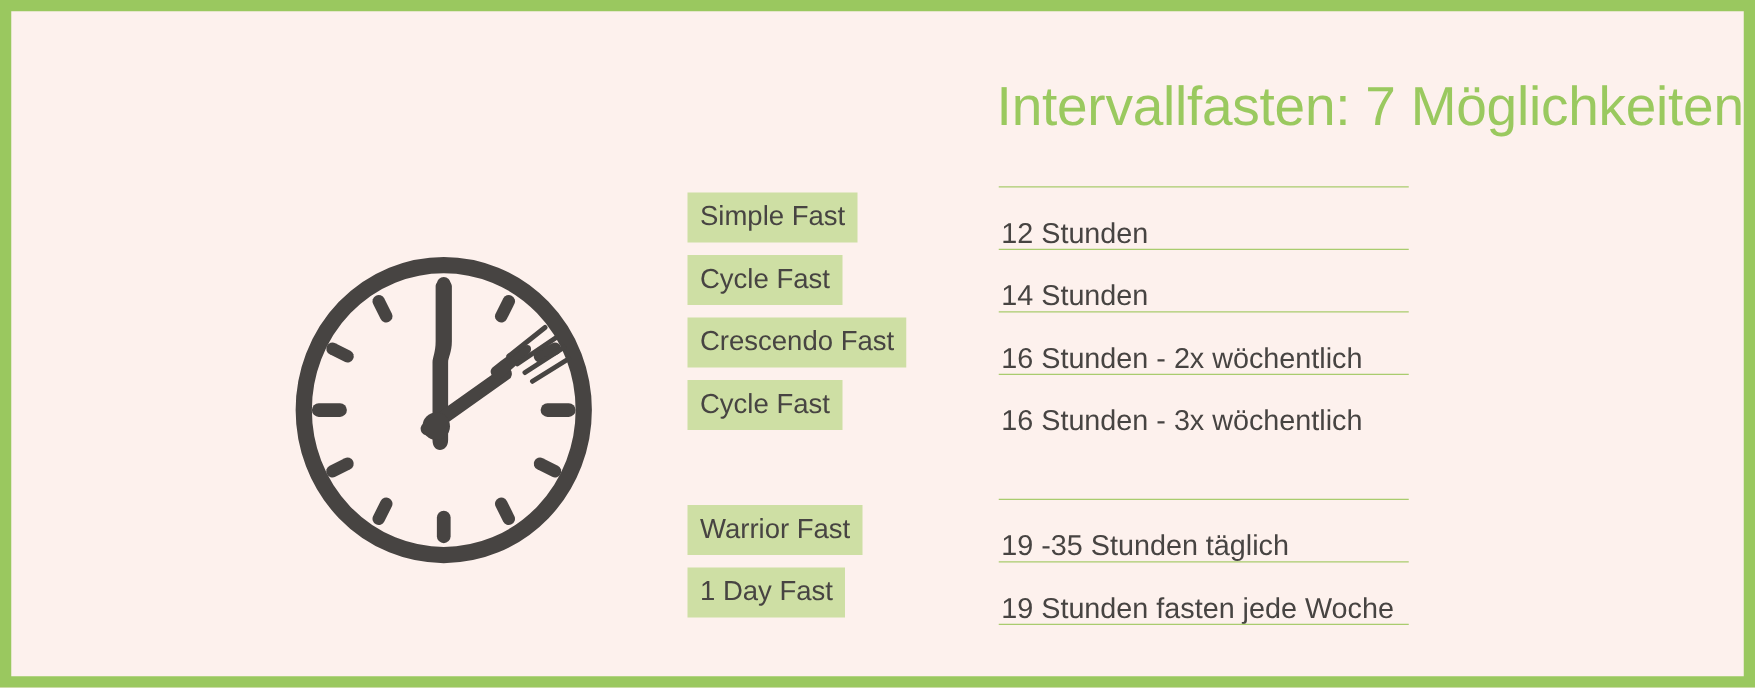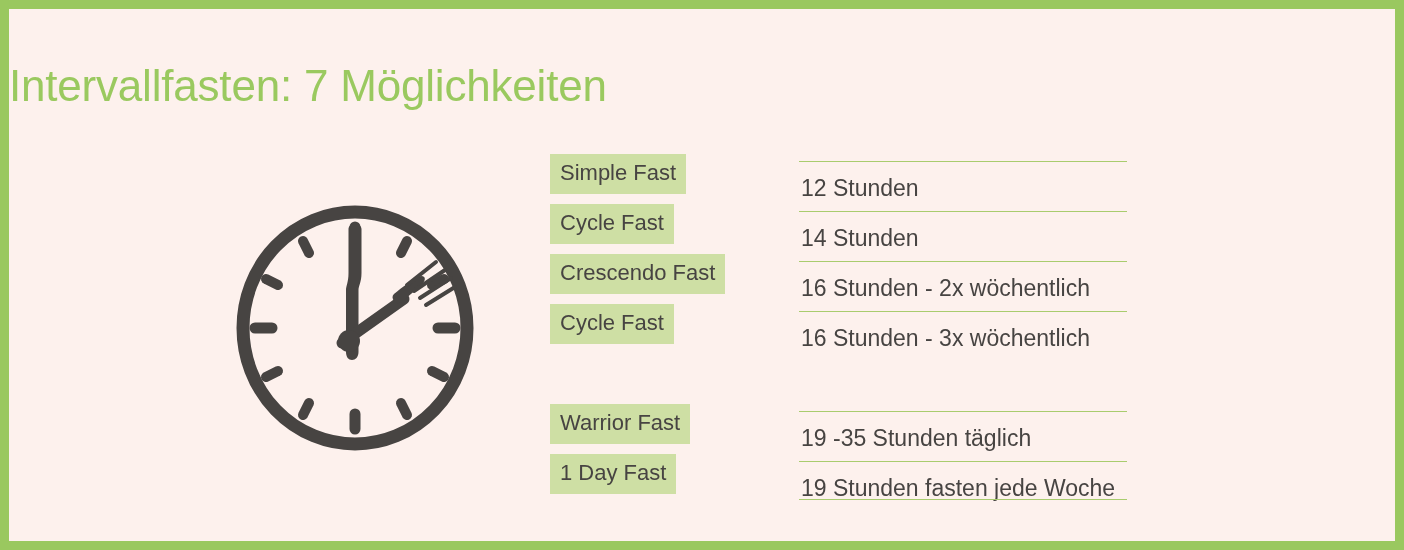--- a/index.html
+++ b/index.html
@@ -19,21 +19,21 @@
     height: 550px;
     box-sizing: border-box;
     background: #fdf1ed;
     border: 9px solid #9ac85f;
   }
   .title {
     position: absolute;
     left: 0;
     right: 0;
     top: 52px;
-    text-align: left;
+    text-align: right;
     font-size: 44px;
     font-weight: 400;
     letter-spacing: -0.2px;
     color: #9ac95f;
     white-space: nowrap;
   }
   .clock-wrap {
     position: absolute;
     left: 213px;
     top: 186px;
@@ -69,24 +69,24 @@
     color: #474442;
     font-size: 22px;
     line-height: 1;
     padding: 8px 10px 10px 10px;
     white-space: nowrap;
   }
   .value-cell {
     position: absolute;
     left: 249px;
     right: 13px;
-    top: 12px;
+    top: 0;
     height: 50px;
     display: flex;
-    align-items: center;
+    align-items: flex-end;
     border-top: 1px solid #a9cc6e;
   }
   .value-cell .value-text {
     font-size: 23px;
     color: #474442;
     white-space: nowrap;
     padding-left: 2px;
     padding-top: 2px;
   }
   .closing-rule {

